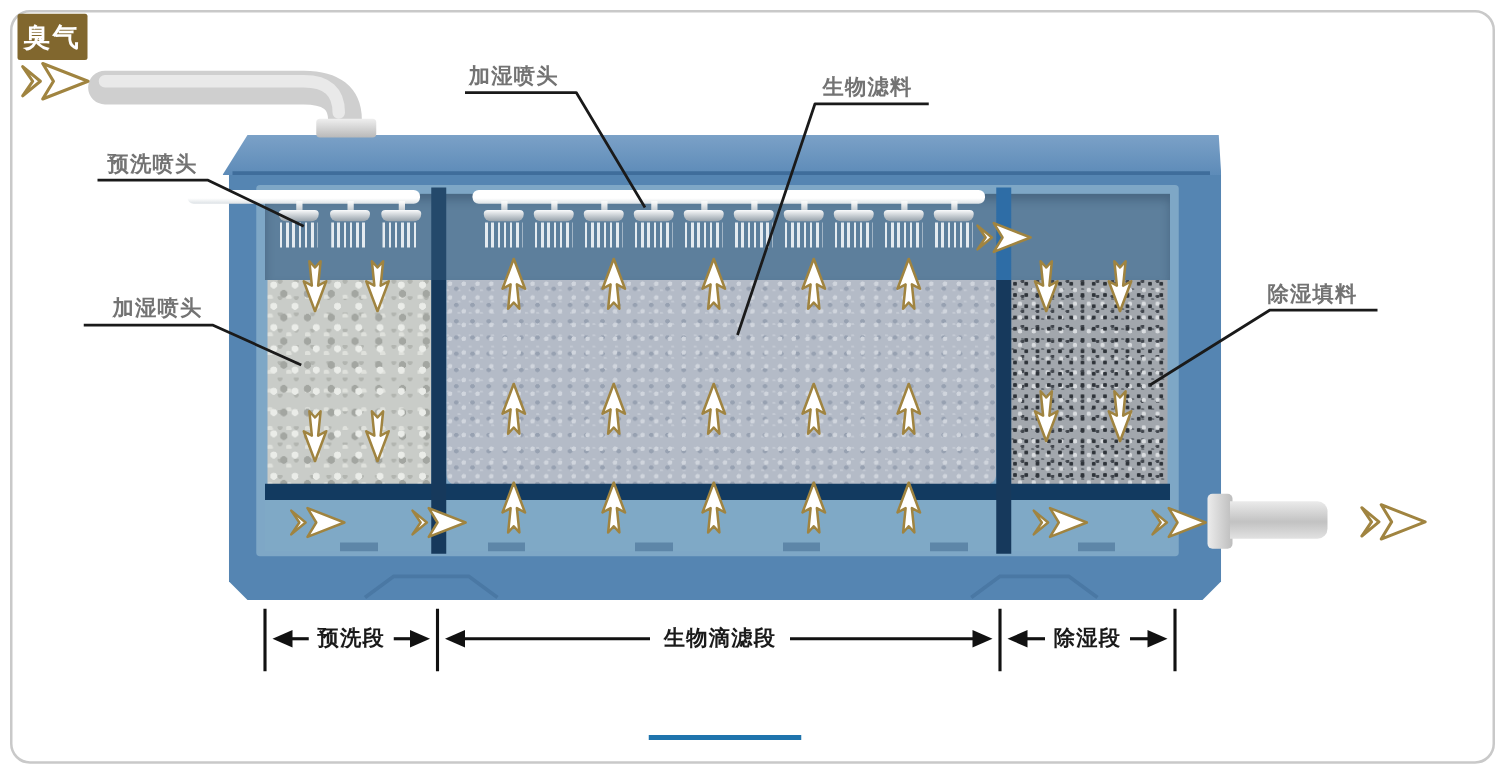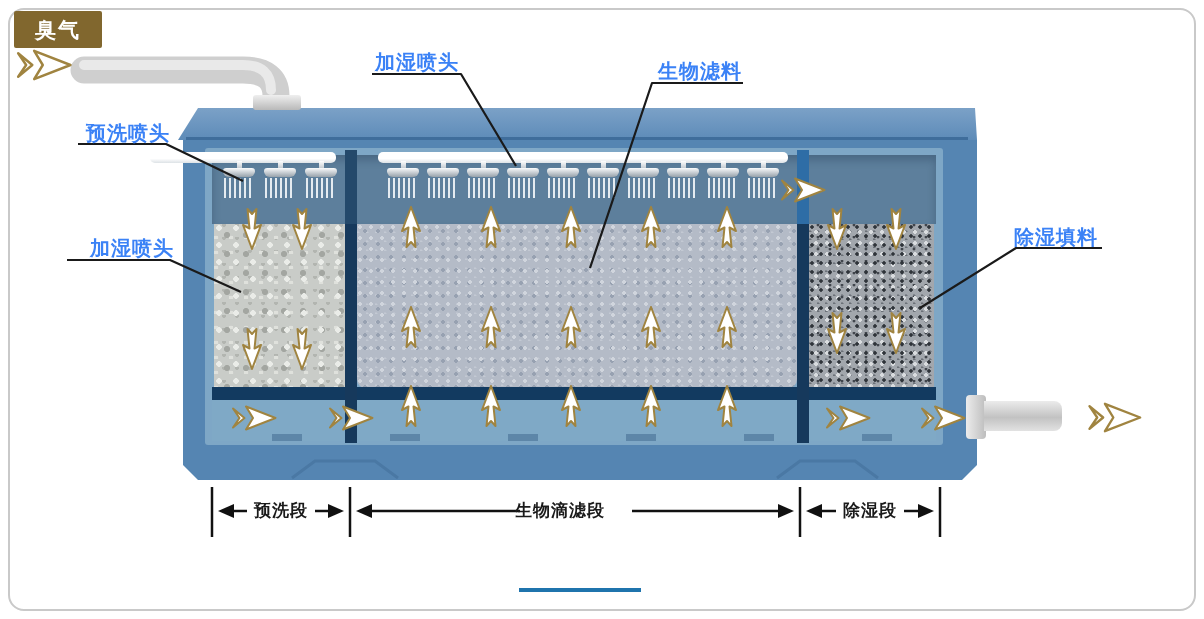--- a/index.html
+++ b/index.html
@@ -109,34 +109,34 @@
   .head .bristles{
     width:30px;height:20px;margin:1px auto 0;
     background:repeating-linear-gradient(90deg,rgba(236,241,245,.95) 0 2px,rgba(236,241,245,0) 2px 5px);
   }
   
   .arrow{position:absolute;}
   .arrow svg{display:block;}
   
   .anno-svg{position:absolute;left:0;top:0;pointer-events:none;}
   .callout{
-    position:absolute;font-size:20px;font-weight:600;color:#3b82f6;letter-spacing:1px;white-space:nowrap;
+    position:absolute;font-size:17px;font-weight:600;color:#737373;letter-spacing:1px;white-space:nowrap;
   }
   .tag-box{
     position:absolute;display:flex;align-items:center;justify-content:center;
     background:#81672e;color:#fff;font-weight:700;letter-spacing:2px;border-radius:2px;
   }
-  .tag-inlet{left:14px;top:11px;width:88px;height:37px;font-size:21px;}
+  .tag-inlet{left:14px;top:11px;width:56px;height:37px;font-size:21px;}
   .tag-outlet{left:1041px;top:366px;width:150px;height:33px;font-size:19px;letter-spacing:1px;}
   .dim-label{
     position:absolute;font-size:17px;font-weight:600;color:#1a1a1a;letter-spacing:1px;
     text-align:center;white-space:nowrap;
   }
   .dim-prewash{left:249px;top:499px;width:64px;}
-  .dim-bio{left:508px;top:499px;width:104px;text-align:center;}
+  .dim-bio{left:524px;top:499px;width:104px;text-align:center;}
   .dim-dehumid{left:838px;top:499px;width:64px;}
   .title{
     position:absolute;left:518px;top:555px;width:124px;text-align:center;
     font-size:24px;font-weight:700;color:#1b1b1b;letter-spacing:2px;
   }
   .title-underline{
     position:absolute;left:519px;top:588px;width:122px;height:4px;background:#1f74ad;
   }
 </style>
 </head>

